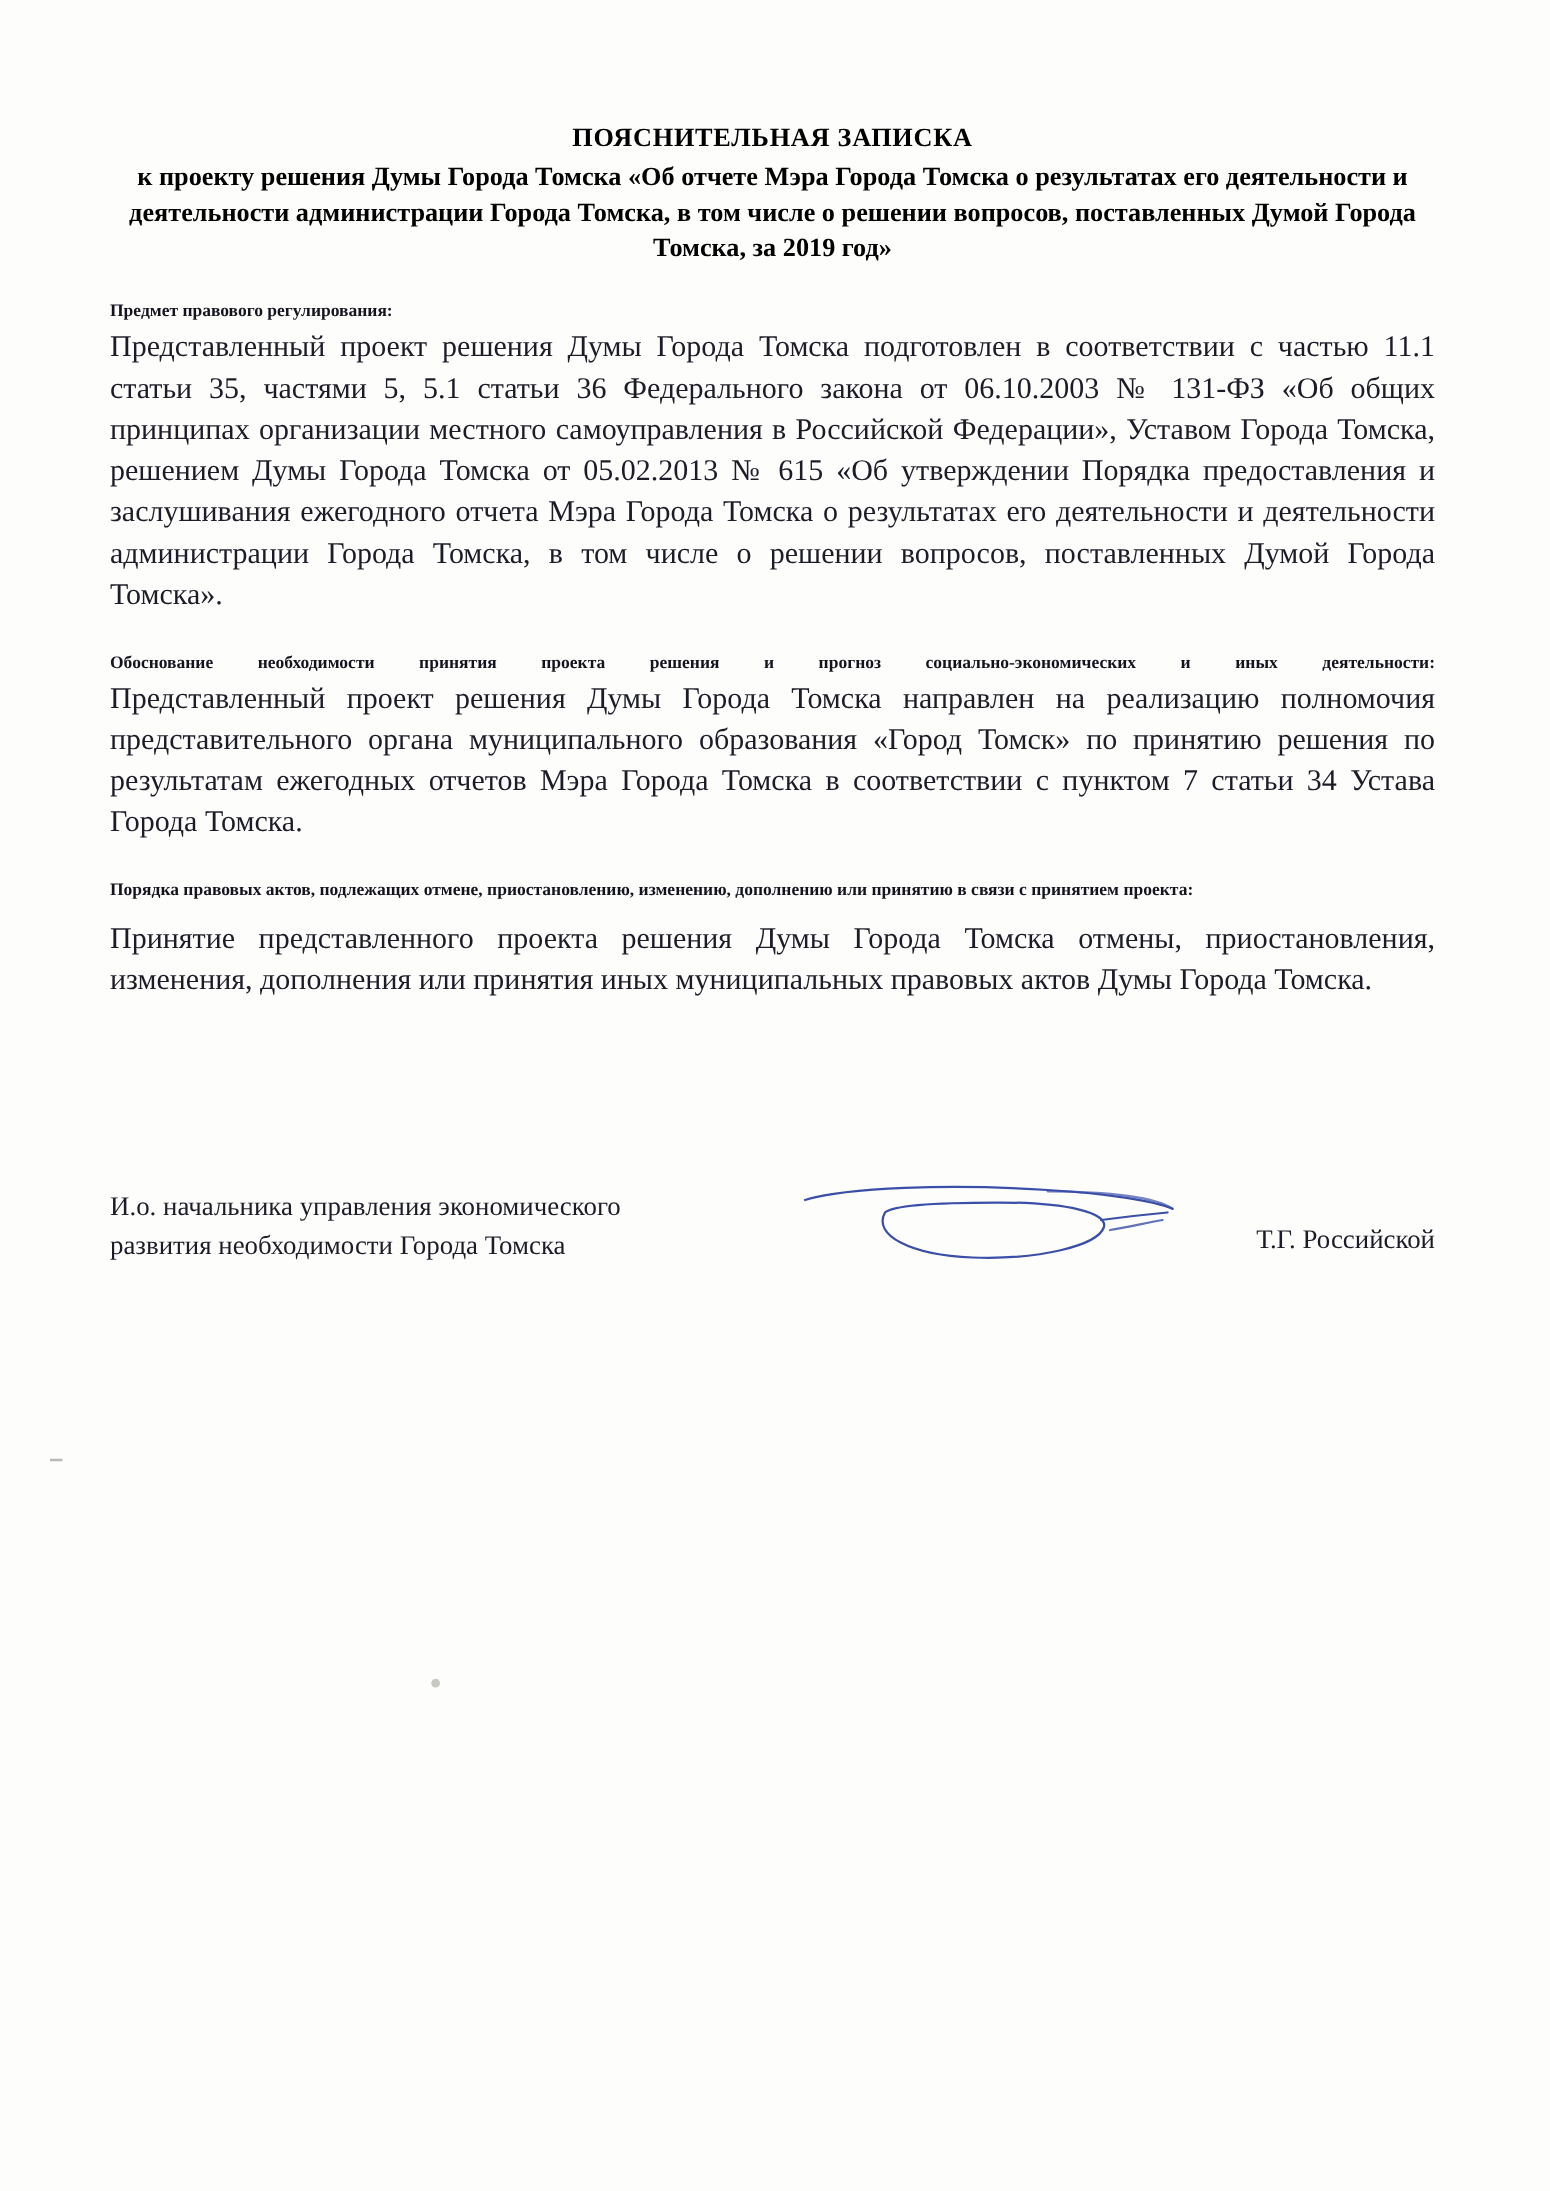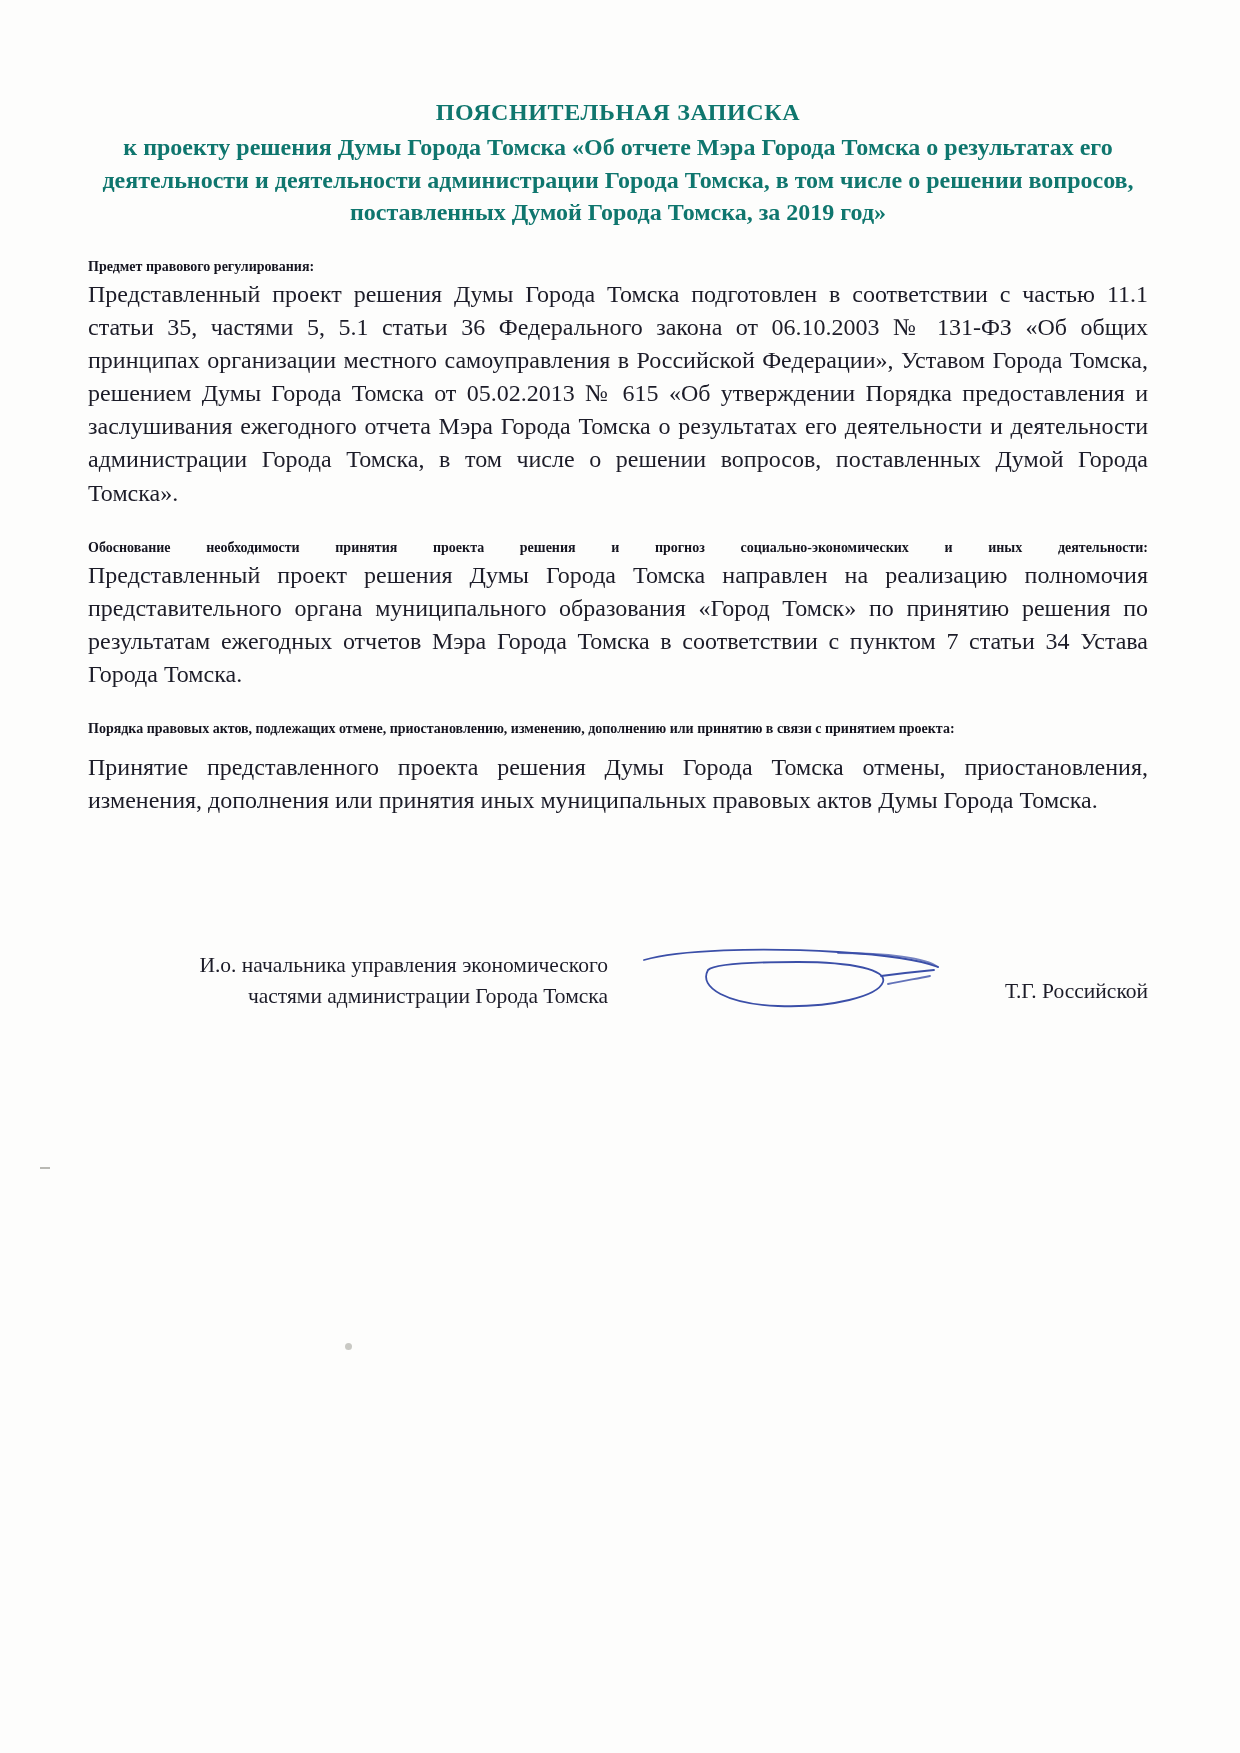--- a/index.html
+++ b/index.html
@@ -22,23 +22,23 @@
   }
   .content {
     position: absolute;
     left: 88px;
     top: 96px;
     width: 1060px;
   }
   .title-block {
     text-align: center;
     font-weight: bold;
-    font-size: 24px;
+    font-size: 21px;
     line-height: 1.35;
-    color: #0f766e;
+    color: #000000;
   }
   .title-main {
     letter-spacing: 0.6px;
     margin-bottom: 3px;
   }
   .title-sub {
     padding: 0 12px;
   }
   .section {
     margin-top: 28px;
@@ -74,21 +74,20 @@
     line-height: 1.42;
     color: #1c1c28;
   }
   .sig-row {
     display: flex;
     align-items: flex-start;
     justify-content: space-between;
   }
   .sig-left {
     width: 520px;
-    text-align: right;
   }
   .sig-right {
     width: 480px;
     position: relative;
     height: 70px;
   }
   .sig-name {
     position: absolute;
     right: 0;
     top: 26px;
@@ -145,21 +144,21 @@
       <div class="section-heading">Порядка правовых актов, подлежащих отмене, приостановлению, изменению, дополнению или принятию в связи с принятием проекта:</div>
       <div class="section-body last-left">Принятие представленного проекта решения Думы Города Томска отмены, приостановления, изменения, дополнения или принятия иных муниципальных правовых актов Думы Города Томска.</div>
     </div>
 
   </div>
 
   <div class="signature">
     <div class="sig-row">
       <div class="sig-left">
         <div>И.о. начальника управления экономического</div>
-        <div>частями администрации Города Томска</div>
+        <div>развития необходимости Города Томска</div>
       </div>
       <div class="sig-right">
         <svg class="sig-mark" viewBox="0 0 330 70">
           <g fill="none" stroke="#3b4fa8" stroke-width="1.8" stroke-linecap="round">
             <path d="M6 16 C40 6, 120 3, 200 8 C250 11, 285 17, 300 23"></path>
             <path d="M300 23 C288 14, 250 9, 200 9" opacity="0.7"></path>
             <path d="M70 26 C60 44, 90 60, 140 62 C195 64, 240 52, 245 38 C249 26, 215 18, 160 18 C110 18, 76 20, 70 26 Z"></path>
             <path d="M243 32 C258 30, 275 28, 296 26"></path>
             <path d="M250 40 C262 38, 276 35, 292 32" opacity="0.8"></path>
           </g>

